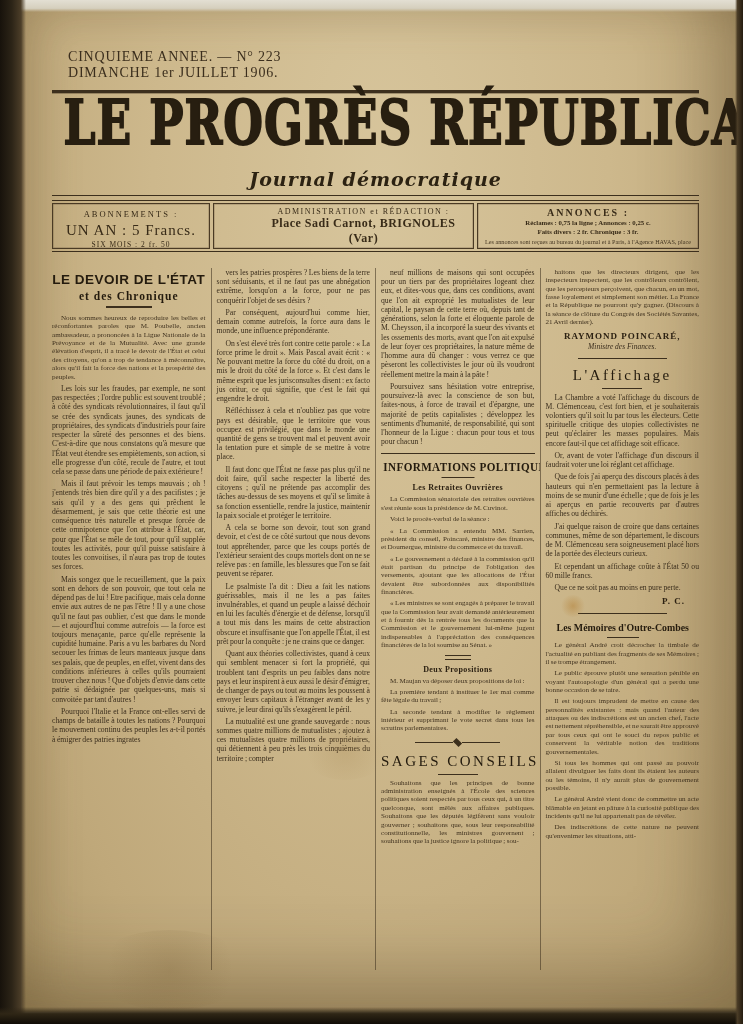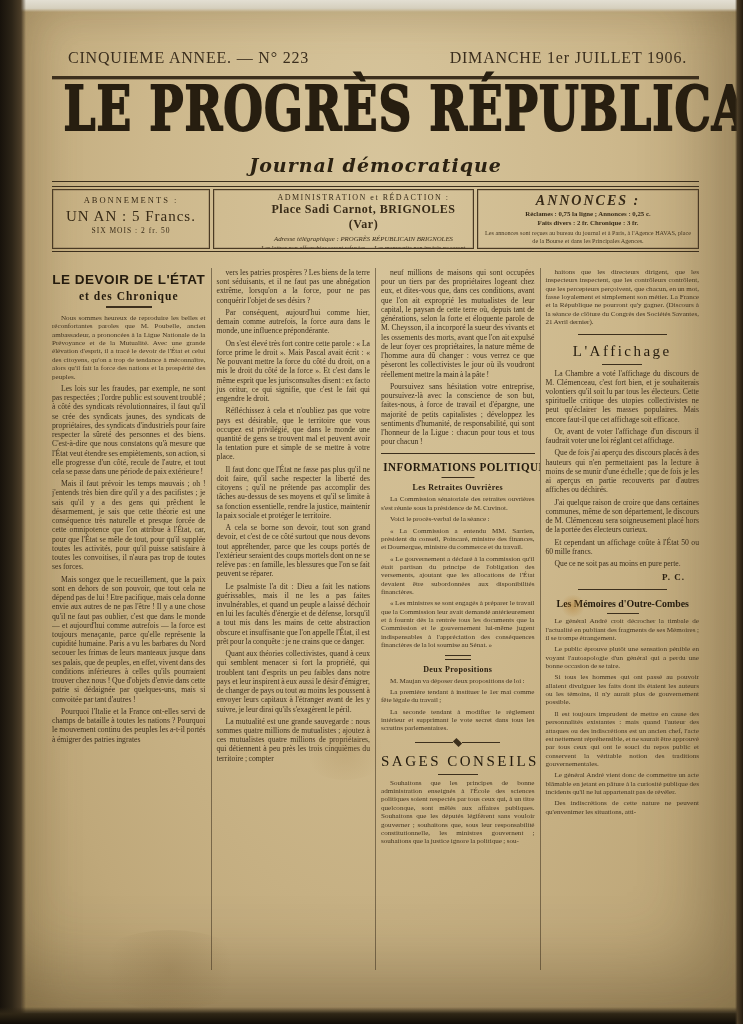--- a/index.html
+++ b/index.html
@@ -23,50 +23,50 @@
     padding:40px 40px 0 30px;box-sizing:border-box;
     color:#3a2d1d;
   }
   .stain{position:absolute;border-radius:50%;pointer-events:none;z-index:2;}
   .stain1{left:560px;top:595px;width:26px;height:22px;background:radial-gradient(circle,rgba(176,120,40,.45),rgba(176,120,40,0) 70%);}
   .stain2{left:300px;top:720px;width:90px;height:60px;background:radial-gradient(circle,rgba(150,115,60,.18),rgba(150,115,60,0) 70%);}
   .stain3{left:90px;top:930px;width:160px;height:80px;background:radial-gradient(circle,rgba(110,85,45,.20),rgba(110,85,45,0) 70%);}
 
   
   .dateline{display:flex;justify-content:space-between;align-items:baseline;
-    font-size:16px;letter-spacing:.8px;color:#3b2e1d;padding:0 12px 0 16px;}
+    font-size:14px;letter-spacing:.8px;color:#3b2e1d;padding:0 12px 0 16px;flex-direction:column;}
   .rule-thick{height:3px;background:#3c2f1d;margin:9px 0 0;box-shadow:0 1px 0 rgba(60,47,29,.35);}
   .masthead{margin:4px 0 0;text-align:center;white-space:nowrap;}
   .masthead span{
     display:inline-block;font-family:"DejaVu Serif","Liberation Serif",serif;
     font-weight:bold;font-size:47px;color:#271e10;
     -webkit-text-stroke:1.4px #271e10;letter-spacing:1px;
     transform:scale(.97,1.3);transform-origin:center 60%;
     text-shadow:0 0 1px rgba(39,30,16,.8);
   }
   .subtitle{margin-top:16px;text-align:center;font-family:"DejaVu Serif",serif;
     font-size:19px;font-weight:bold;font-style:italic;color:#2c2212;letter-spacing:1px;}
   .subtitle2{margin-top:3px;text-align:center;font-size:19px;color:#2e2414;letter-spacing:3.5px;word-spacing:4px;}
   .rule-double{margin-top:5px;height:4px;border-top:1.5px solid #3c2f1d;border-bottom:1px solid #3c2f1d;}
 
   
-  .infobar{display:flex;gap:3px;margin-top:2px;height:60px;}
+  .infobar{display:flex;gap:3px;margin-top:2px;height:46px;}
   .ibox{border:1px solid #4a3a24;box-shadow:inset 0 0 0 .5px rgba(74,58,36,.4);
     padding:3px 4px;box-sizing:border-box;text-align:center;overflow:hidden;color:#382b18;}
   .ibox-left{flex:0 0 158px;}
   .ibox-mid{flex:1 1 auto;padding-left:44px;}
   .ibox-right{flex:0 0 222px;}
   .ib-title{font-size:8.5px;letter-spacing:2px;margin-top:2px;}
   .ib-big{font-size:15px;font-weight:normal;margin-top:3px;letter-spacing:1px;}
   .ib-mid2{font-size:12px;font-weight:bold;letter-spacing:.5px;}
   .ib-small{font-size:7.5px;letter-spacing:1px;margin-top:1px;}
   .ib-title-mid{font-size:8px;letter-spacing:1.5px;}
   .ib-tele{font-size:6.8px;font-style:italic;margin-top:3px;}
   .ib-tiny{font-size:6.2px;margin-top:2px;line-height:1.25;color:#453722;}
-  .ib-ann-title{font-size:14px;letter-spacing:2px;font-weight:bold;font-style:italic;}
+  .ib-ann-title{font-size:10px;letter-spacing:2px;font-weight:bold;}
   .ib-ann{font-size:6.8px;font-weight:bold;line-height:1.35;}
   .rule-thin2{margin-top:2px;height:2px;border-top:1.5px solid #3c2f1d;}
 
   
   .columns{display:flex;margin-top:14px;height:702px;overflow:hidden;}
   .col{flex:1 1 0;padding:0 5px;overflow:hidden;}
   .col:first-child{padding-left:0;}
   .col:last-child{padding-right:0;}
   .vrule{flex:0 0 1px;background:rgba(58,45,28,.55);}
 
@@ -180,37 +180,41 @@
           <span class="dline"></span>
           <span class="dgem"></span>
           <span class="dline"></span>
         </div>
         <div class="headline-display">SAGES CONSEILS</div>
         <p class="para small">Souhaitons que les principes de bonne administration enseignés à l'École des sciences politiques soient respectés par tous ceux qui, à un titre quelconque, sont mêlés aux affaires publiques. Souhaitons que les députés légifèrent sans vouloir gouverner ; souhaitons que, sous leur responsabilité constitutionnelle, les ministres gouvernent ; souhaitons que la justice ignore la politique ; sou-</p>
       </div>
       <div class="vrule"></div>
       <div class="col">
         <p class="para small">haitons que les directeurs dirigent, que les inspecteurs inspectent, que les contrôleurs contrôlent, que les percepteurs perçoivent, que chacun, en un mot, fasse loyalement et simplement son métier. La France et la République ne pourront qu'y gagner. (Discours à la séance de clôture du Congrès des Sociétés Savantes, 21 Avril dernier).</p>
+        <div class="sig">
+          <span class="sig-name">RAYMOND POINCARÉ,</span>
+          <span class="sig-role">Ministre des Finances.</span>
+        </div>
         <div class="hr hr-mid"></div>
         <div class="headline-display">L'Affichage</div>
         <p class="para">La Chambre a voté l'affichage du discours de M. Clémenceau, c'est fort bien, et je souhaiterais volontiers qu'il soit lu par tous les électeurs. Cette spirituelle critique des utopies collectivistes ne peut qu'éclairer les masses populaires. Mais encore faut-il que cet affichage soit efficace.</p>
         <p class="para">Or, avant de voter l'affichage d'un discours il faudrait voter une loi réglant cet affichage.</p>
         <p class="para">Que de fois j'ai aperçu des discours placés à des hauteurs qui n'en permettaient pas la lecture à moins de se munir d'une échelle ; que de fois je les ai aperçus en partie recouverts par d'autres affiches ou déchirés.</p>
         <p class="para">J'ai quelque raison de croire que dans certaines communes, même de son département, le discours de M. Clémenceau sera soigneusement placé hors de la portée des électeurs curieux.</p>
         <p class="para">Et cependant un affichage coûte à l'État 50 ou 60 mille francs.</p>
         <p class="para">Que ce ne soit pas au moins en pure perte.</p>
         <div class="sig right">
           <span class="sig-name">P. C.</span>
         </div>
         <div class="hr hr-mid"></div>
         <div class="headline-bold">Les Mémoires d'Outre-Combes</div>
         <p class="para small">Le général André croit décrocher la timbale de l'actualité en publiant des fragments de ses Mémoires ; il se trompe étrangement.</p>
         <p class="para small">Le public éprouve plutôt une sensation pénible en voyant l'autoapologie d'un général qui a perdu une bonne occasion de se taire.</p>
+        <p class="para small">Il est toujours imprudent de mettre en cause des personnalités existantes : mais quand l'auteur des attaques ou des indiscrétions est un ancien chef, l'acte est nettement répréhensible, et ne saurait être approuvé par tous ceux qui ont le souci du repos public et conservent la véritable notion des traditions gouvernementales.</p>
         <p class="para small">Si tous les hommes qui ont passé au pouvoir allaient divulguer les faits dont ils étaient les auteurs ou les témoins, il n'y aurait plus de gouvernement possible.</p>
-        <p class="para small">Il est toujours imprudent de mettre en cause des personnalités existantes : mais quand l'auteur des attaques ou des indiscrétions est un ancien chef, l'acte est nettement répréhensible, et ne saurait être approuvé par tous ceux qui ont le souci du repos public et conservent la véritable notion des traditions gouvernementales.</p>
         <p class="para small">Le général André vient donc de commettre un acte blâmable en jetant en pâture à la curiosité publique des incidents qu'il ne lui appartenait pas de révéler.</p>
         <p class="para small">Des indiscrétions de cette nature ne peuvent qu'envenimer les situations, atti-</p>
       </div>
     </main>
 </div>
 
 <div class="stain stain1"></div>
 <div class="stain stain2"></div>
 <div class="stain stain3"></div>
 

